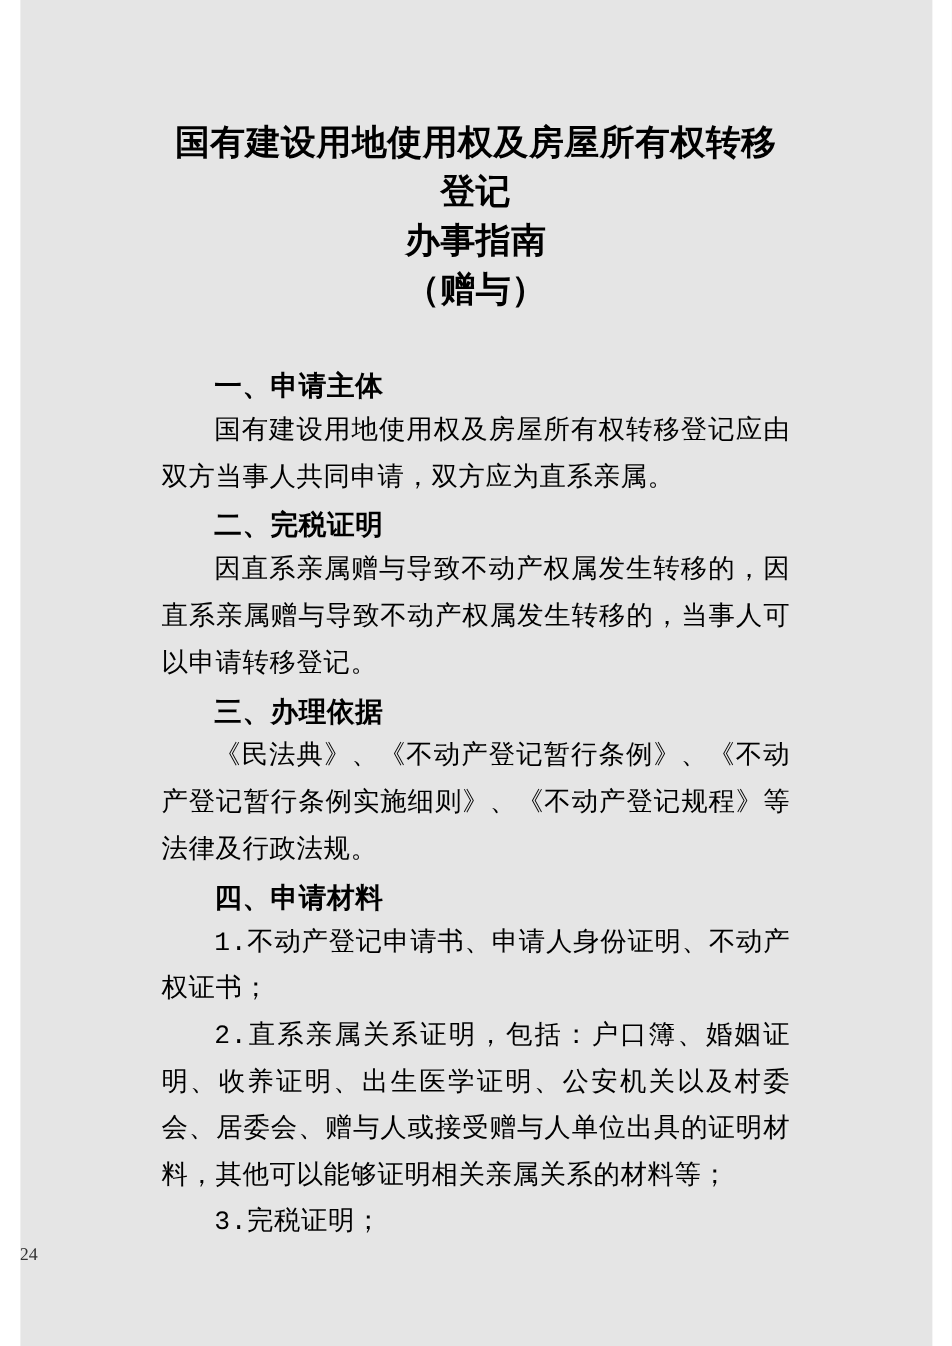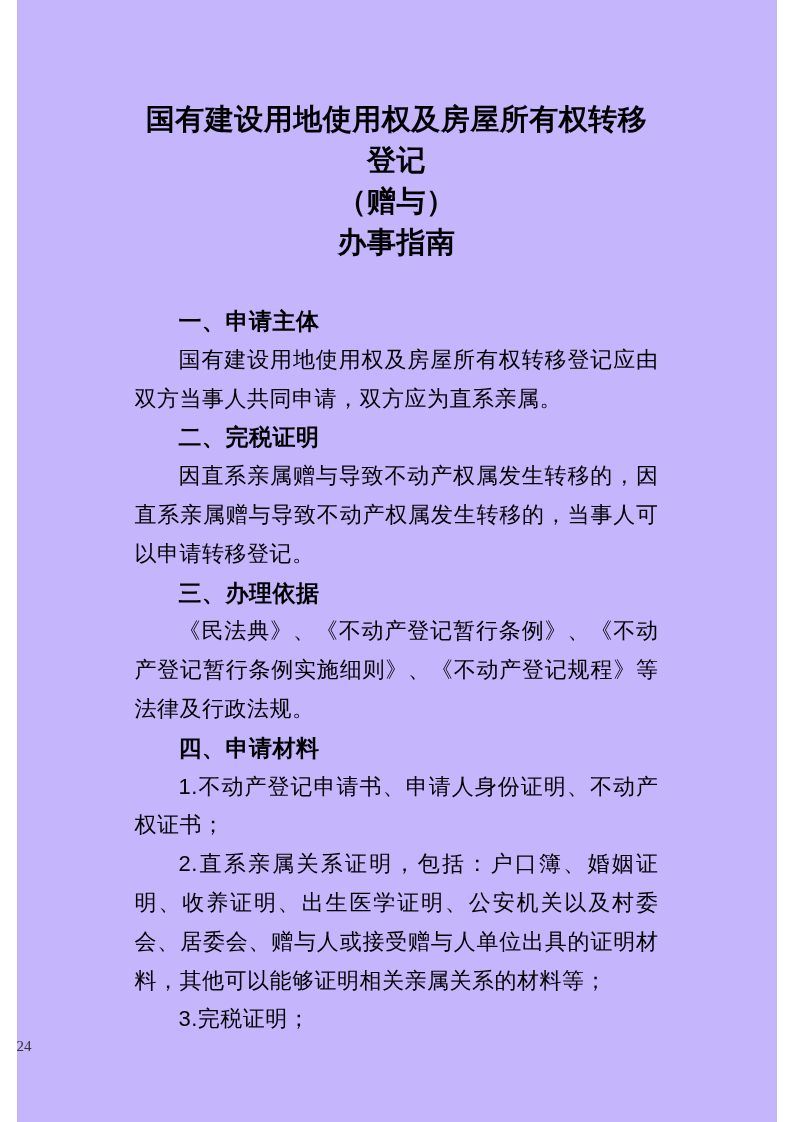--- a/index.html
+++ b/index.html
@@ -5,21 +5,21 @@
   html, body {
     margin: 0;
     padding: 0;
     background: #ffffff;
   }
   .page {
     position: relative;
     width: 760px;
     height: 1122px;
     margin: 0 auto;
-    background: #c4b5fd;
+    background: #e5e5e5;
     color: #000000;
     overflow: hidden;
     box-sizing: border-box;
     font-family: "Liberation Serif", serif;
   }
   .content {
     position: absolute;
     left: 118px;
     right: 118px;
     top: 0;
@@ -40,21 +40,21 @@
     margin: 0;
     font-family: "Liberation Sans", sans-serif;
     font-weight: bold;
     font-size: 23px;
     line-height: 38.8px;
     text-indent: 44px;
     letter-spacing: 0.5px;
   }
   .section-paragraph {
     margin: 0;
-    font-family: Liberation Sans, sans-serif;
+    font-family: Liberation Mono, monospace;
     font-weight: normal;
     font-size: 22px;
     line-height: 38.8px;
     text-indent: 44px;
     text-align: justify;
     letter-spacing: 0.5px;
   }
   .page-number {
     position: absolute;
     top: 1038px;
@@ -67,22 +67,22 @@
   }
 </style>
 </head>
 <body>
 
 <div class="page">
   <div class="content">
 
     <div class="doc-title">
       <div>国有建设用地使用权及房屋所有权转移登记</div>
+      <div>办事指南</div>
       <div>（赠与）</div>
-      <div>办事指南</div>
     </div>
 
     <div class="doc-body">
 
       <h2 class="section-heading">一、申请主体</h2>
       <p class="section-paragraph">国有建设用地使用权及房屋所有权转移登记应由双方当事人共同申请，双方应为直系亲属。</p>
 
       <h2 class="section-heading">二、完税证明</h2>
       <p class="section-paragraph">因直系亲属赠与导致不动产权属发生转移的，因直系亲属赠与导致不动产权属发生转移的，当事人可以申请转移登记。</p>
 

